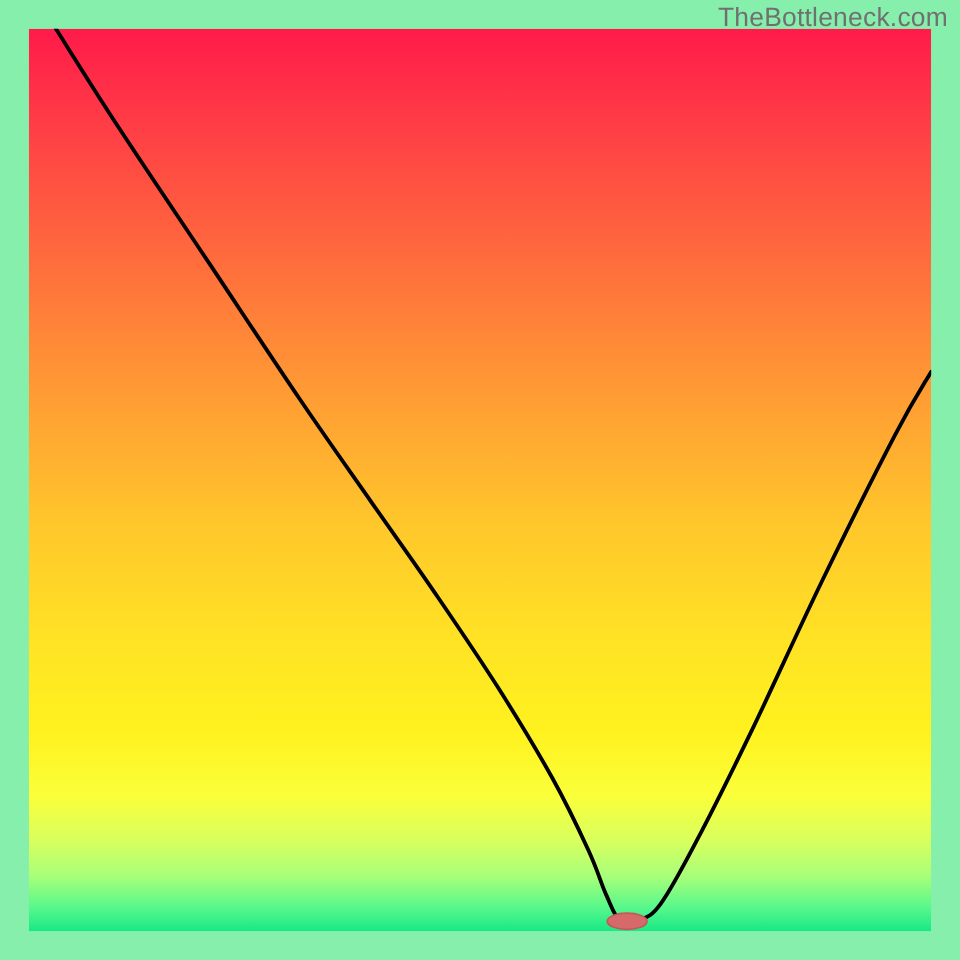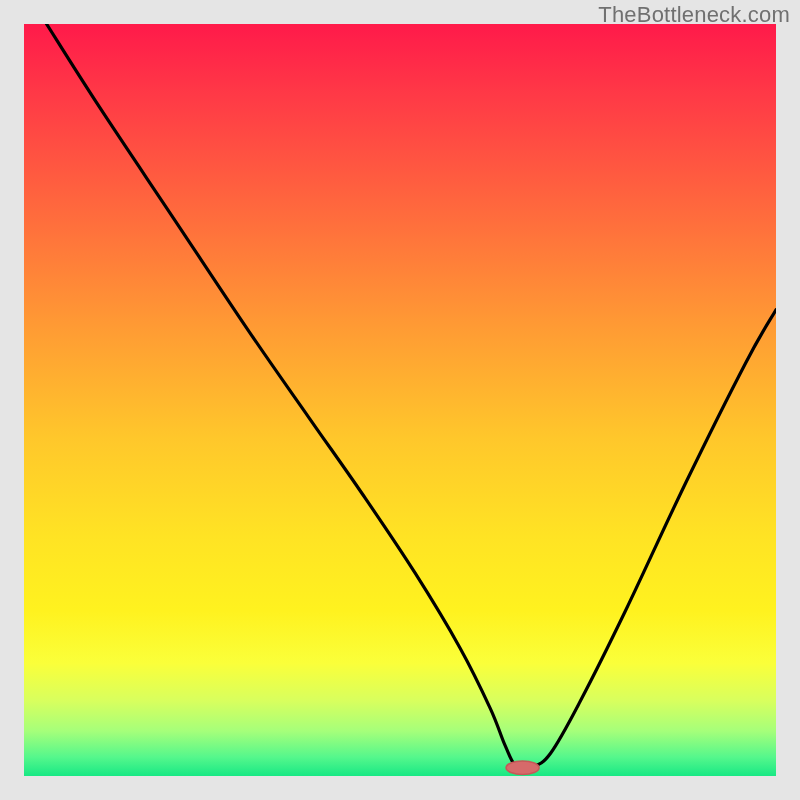--- a/index.html
+++ b/index.html
@@ -9,21 +9,21 @@
     height: 800px;
     background: #000;
     overflow: hidden;
   }
   .frame {
     position: absolute;
     left: 0;
     top: 0;
     width: 800px;
     height: 800px;
-    background: #e5e5e5;
+    background: #86efac;
   }
   .plot {
     position: absolute;
     left: 24px;
     top: 24px;
     width: 752px;
     height: 752px;
   }
   .watermark {
     position: absolute;

